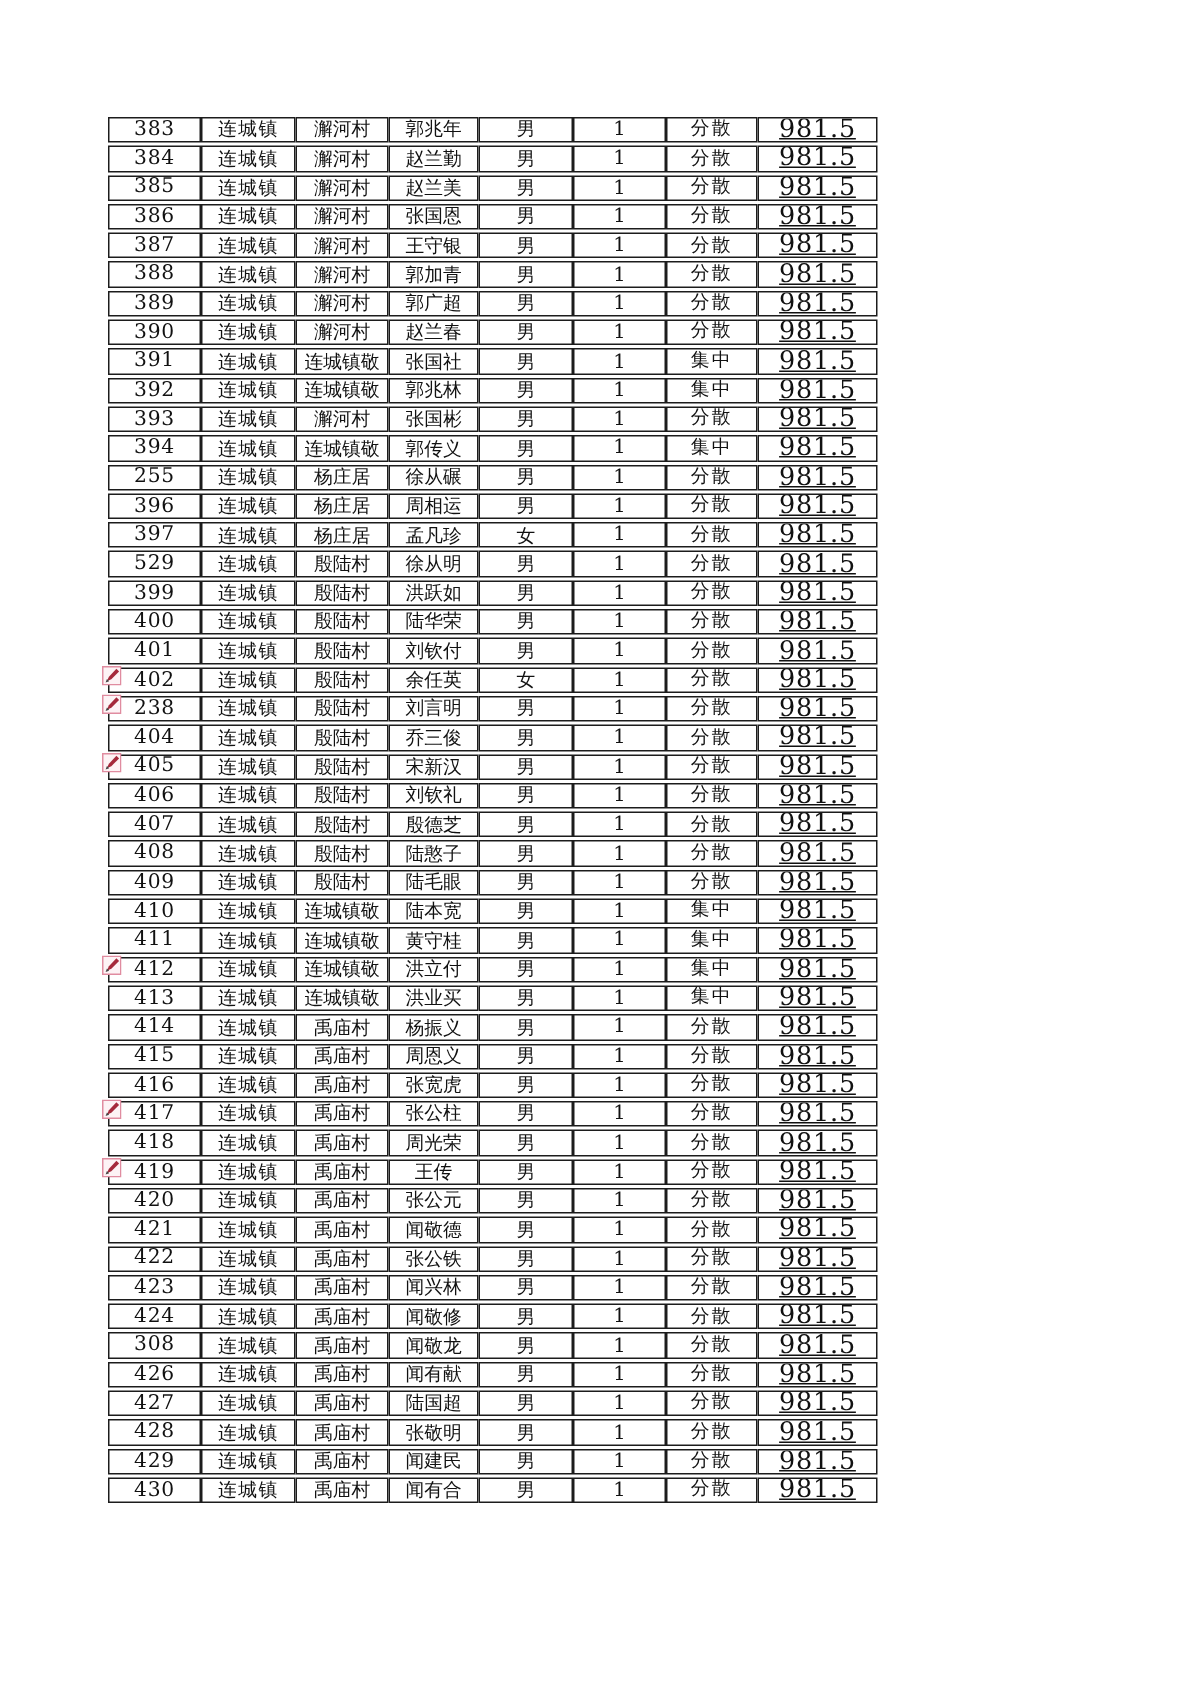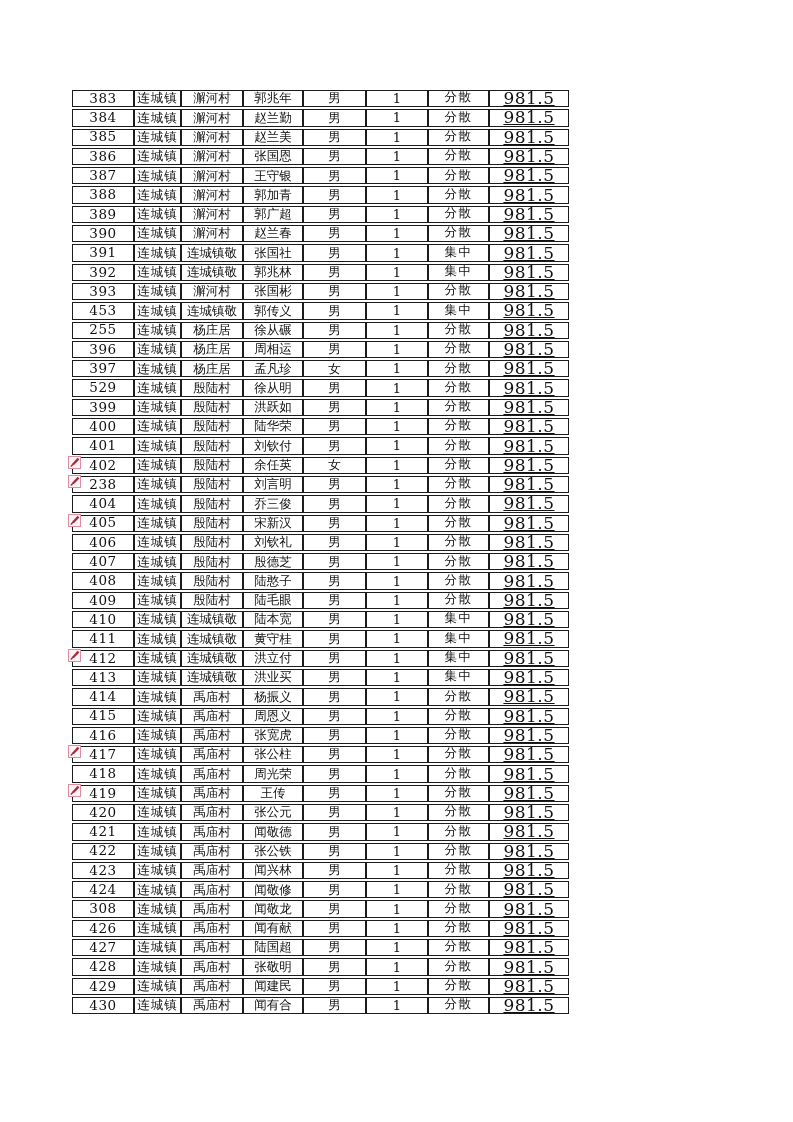--- a/index.html
+++ b/index.html
@@ -5,21 +5,21 @@
   html, body { margin: 0; padding: 0; }
   body {
     width: 793px; height: 1122px;
     background: #ffffff;
     position: relative;
     font-family: "DejaVu Serif", "Liberation Serif", serif;
     overflow: hidden;
   }
   .sheet-table {
     position: absolute;
-    left: 72px; top: 90px;
+    left: 72px; top: 78px;
     display: flex;
     flex-direction: column;
     gap: 2px;
   }
   .row {
     display: flex;
     height: 17.3px;
     position: relative;
   }
   .cell {
@@ -29,21 +29,21 @@
     align-items: center;
     justify-content: center;
     font-size: 12.5px;
     line-height: 1;
     color: #111111;
     white-space: nowrap;
     overflow: hidden;
     background: #ffffff;
   }
   .c-serial  { width: 62px; font-size: 13.5px; letter-spacing: .5px; }
-  .c-town    { width: 47px; letter-spacing: 1px; }
+  .c-town    { width: 63px; letter-spacing: 1px; }
   .c-village { width: 62px; letter-spacing: 0; }
   .c-name    { width: 60px; letter-spacing: 0; text-align: right; }
   .c-gender  { width: 63px; }
   .c-count   { width: 62px; font-size: 13px; }
   .c-mode    { width: 61px; letter-spacing: 1.5px; font-family: Liberation Mono, monospace; }
   .c-amount  { width: 80px; font-size: 17px; letter-spacing: .5px; text-decoration: underline; }
   .edit-marker {
     position: absolute;
     left: -4px; top: -1px;
     width: 13px; height: 13px;
@@ -173,21 +173,21 @@
     <div class="cell c-town">连城镇</div>
     <div class="cell c-village">澥河村</div>
     <div class="cell c-name">张国彬</div>
     <div class="cell c-gender">男</div>
     <div class="cell c-count">1</div>
     <div class="cell c-mode">分散</div>
     <div class="cell c-amount">981.5</div>
   </div>
     <div class="row">
 
-    <div class="cell c-serial">453</div>
+    <div class="cell c-serial">394</div>
     <div class="cell c-town">连城镇</div>
     <div class="cell c-village">连城镇敬</div>
     <div class="cell c-name">郭传义</div>
     <div class="cell c-gender">男</div>
     <div class="cell c-count">1</div>
     <div class="cell c-mode">集中</div>
     <div class="cell c-amount">981.5</div>
   </div>
     <div class="row">
 

